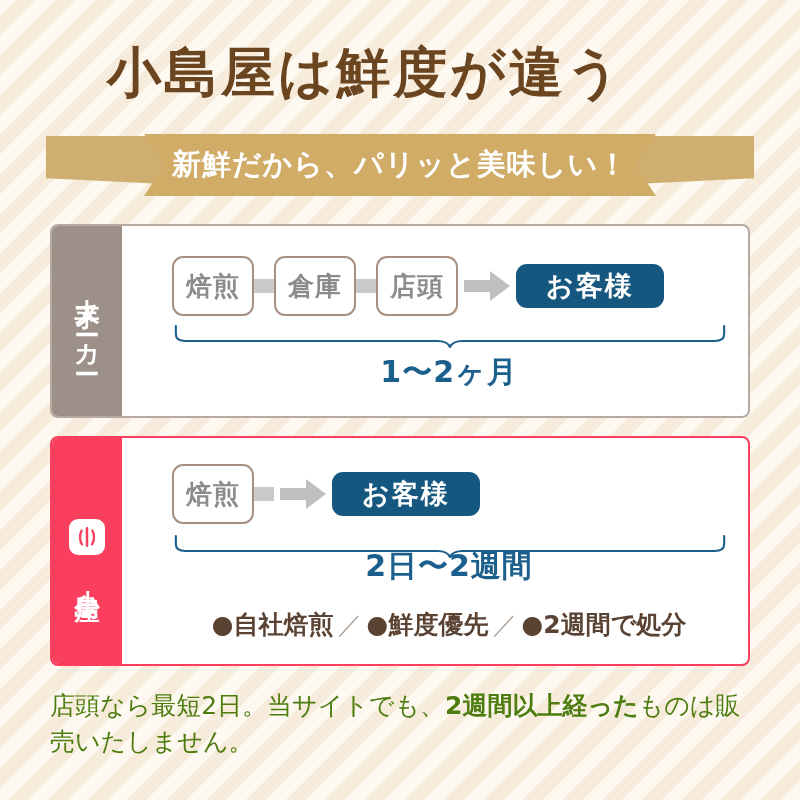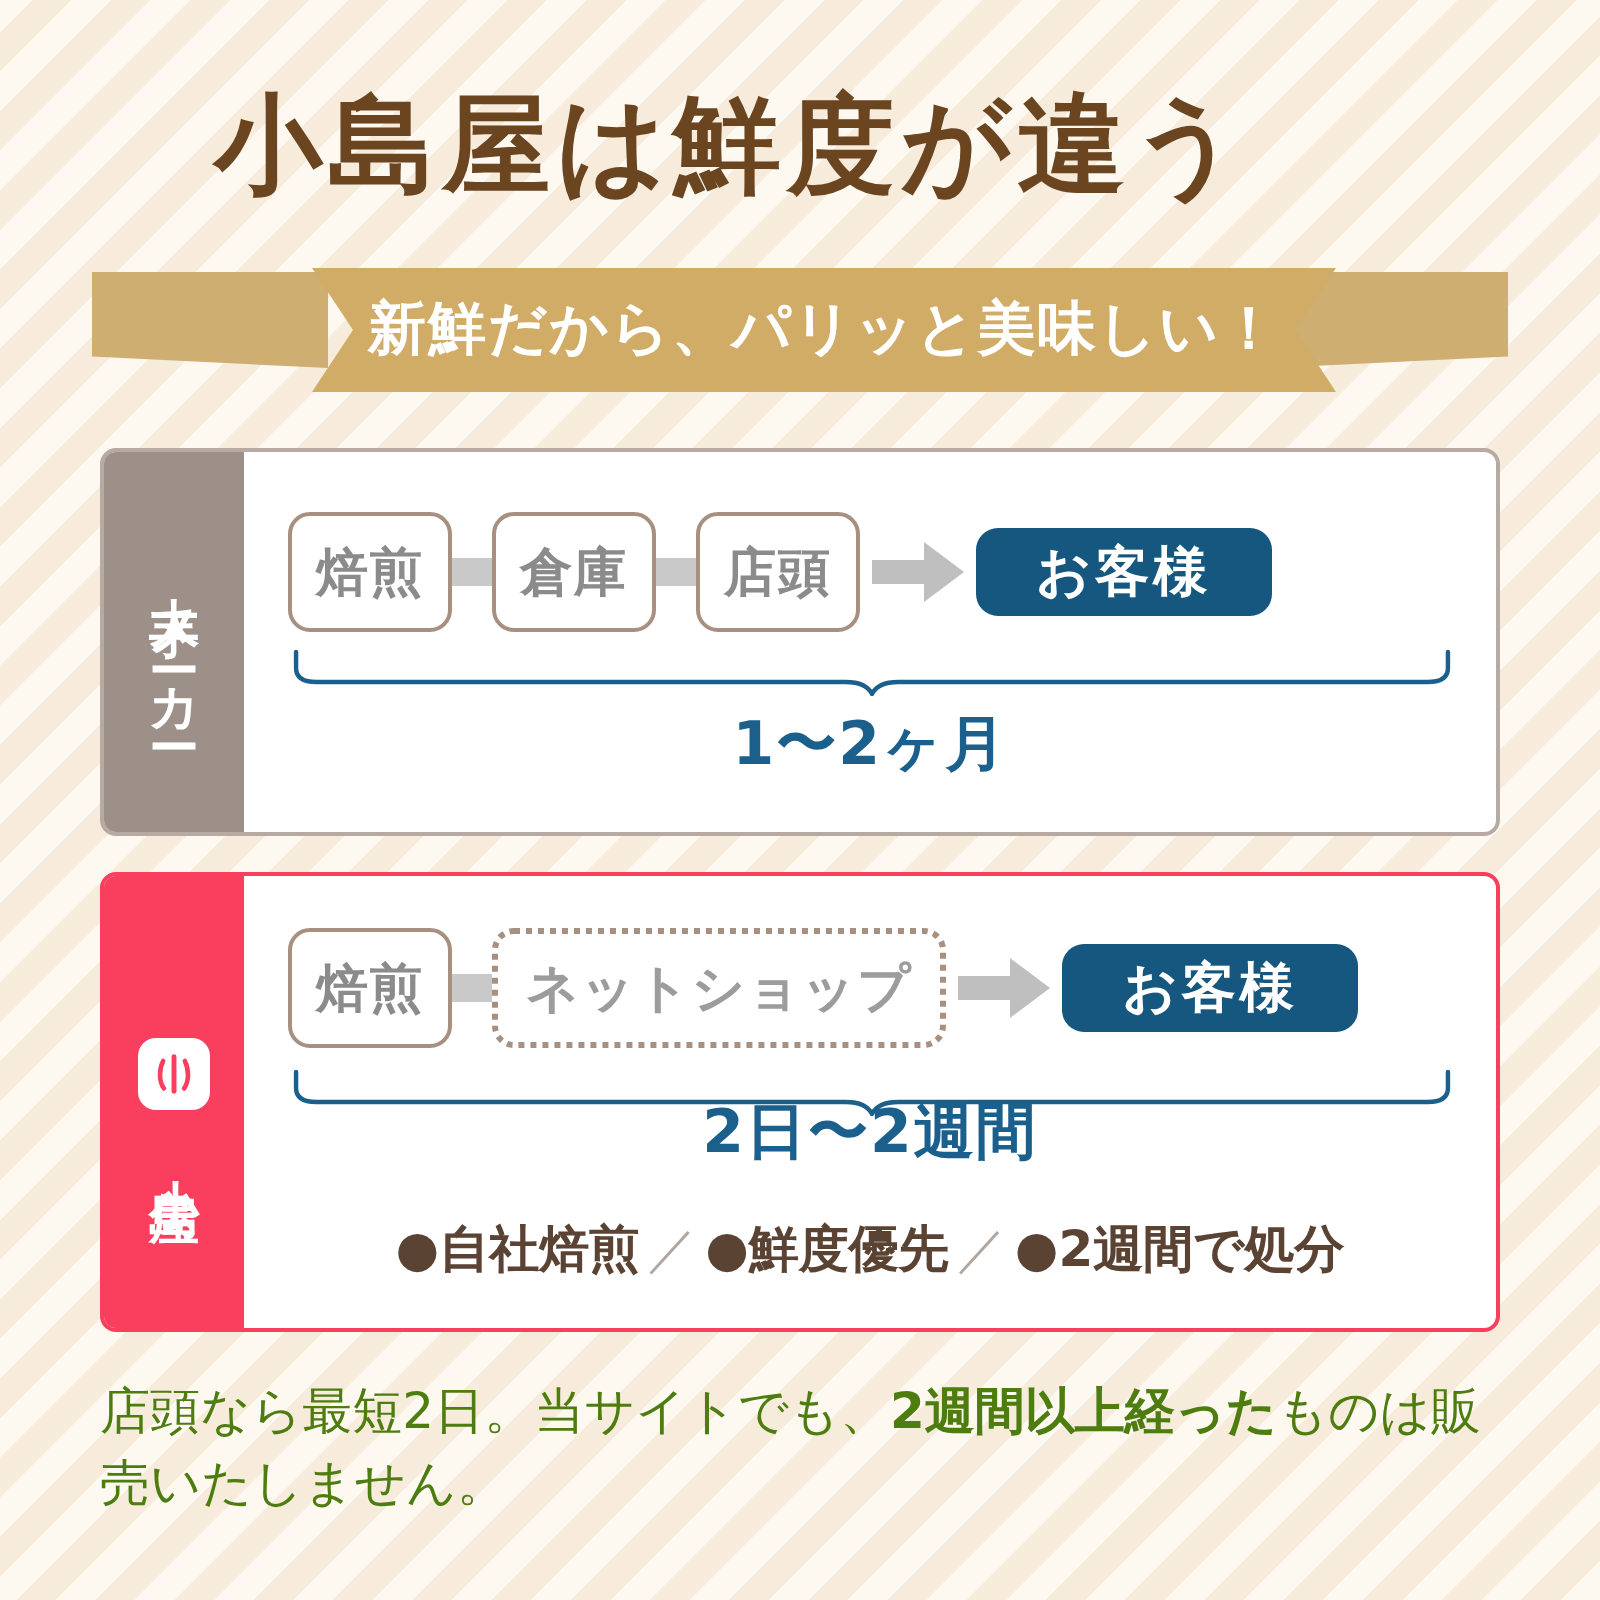--- a/index.html
+++ b/index.html
@@ -57,21 +57,21 @@
   .ribbon-tail.left {
     left: 0;
     clip-path: polygon(0 0, 100% 0, 100% 100%, 0 88%);
   }
   .ribbon-tail.right {
     right: 0;
     clip-path: polygon(0 0, 100% 0, 100% 88%, 0 100%);
   }
   .ribbon-body {
     position: absolute;
-    left: 110px;
+    left: 98px;
     top: 0;
     width: 512px;
     height: 62px;
     background: #d0ac67;
     clip-path: polygon(0 0, 100% 0, 96% 50%, 100% 100%, 0 100%, 4% 50%);
     display: flex;
     align-items: center;
     justify-content: center;
   }
   .ribbon-text {
@@ -136,20 +136,21 @@
     align-items: center;
     justify-content: center;
     margin-bottom: 14px;
     flex: 0 0 auto;
   }
   .logo-badge svg { display: block; }
 
   .row-body {
     flex: 1;
     position: relative;
+    margin-left: 28px;
   }
 
   
   .flow {
     position: absolute;
     top: 30px;
     left: 22px;
     right: 20px;
     display: flex;
     align-items: center;
@@ -317,21 +318,20 @@
         <path d="M25.5,9 C28.5,15 28.5,23 25,28" stroke="#f93e5e" stroke-width="3.2" fill="none" stroke-linecap="round"></path>
       </svg>
     </span>
     <span class="side-text">小島屋</span>
   </div>
   <div class="row-body">
 
     <div class="flow">
       <div class="step solid">焙煎</div>
       <div class="connector"></div>
-      <div class="step dotted">ネットショップ</div>
       <div class="arrow">
         <svg viewBox="0 0 46 30" width="46" height="30">
           <polygon points="0,9 26,9 26,0 46,15 26,30 26,21 0,21" fill="#bfbfbf"></polygon>
         </svg>
       </div>
       <div class="customer">お客様</div>
     </div>
 
     <div class="brace">
       <svg viewBox="0 0 580 24" preserveAspectRatio="none">

